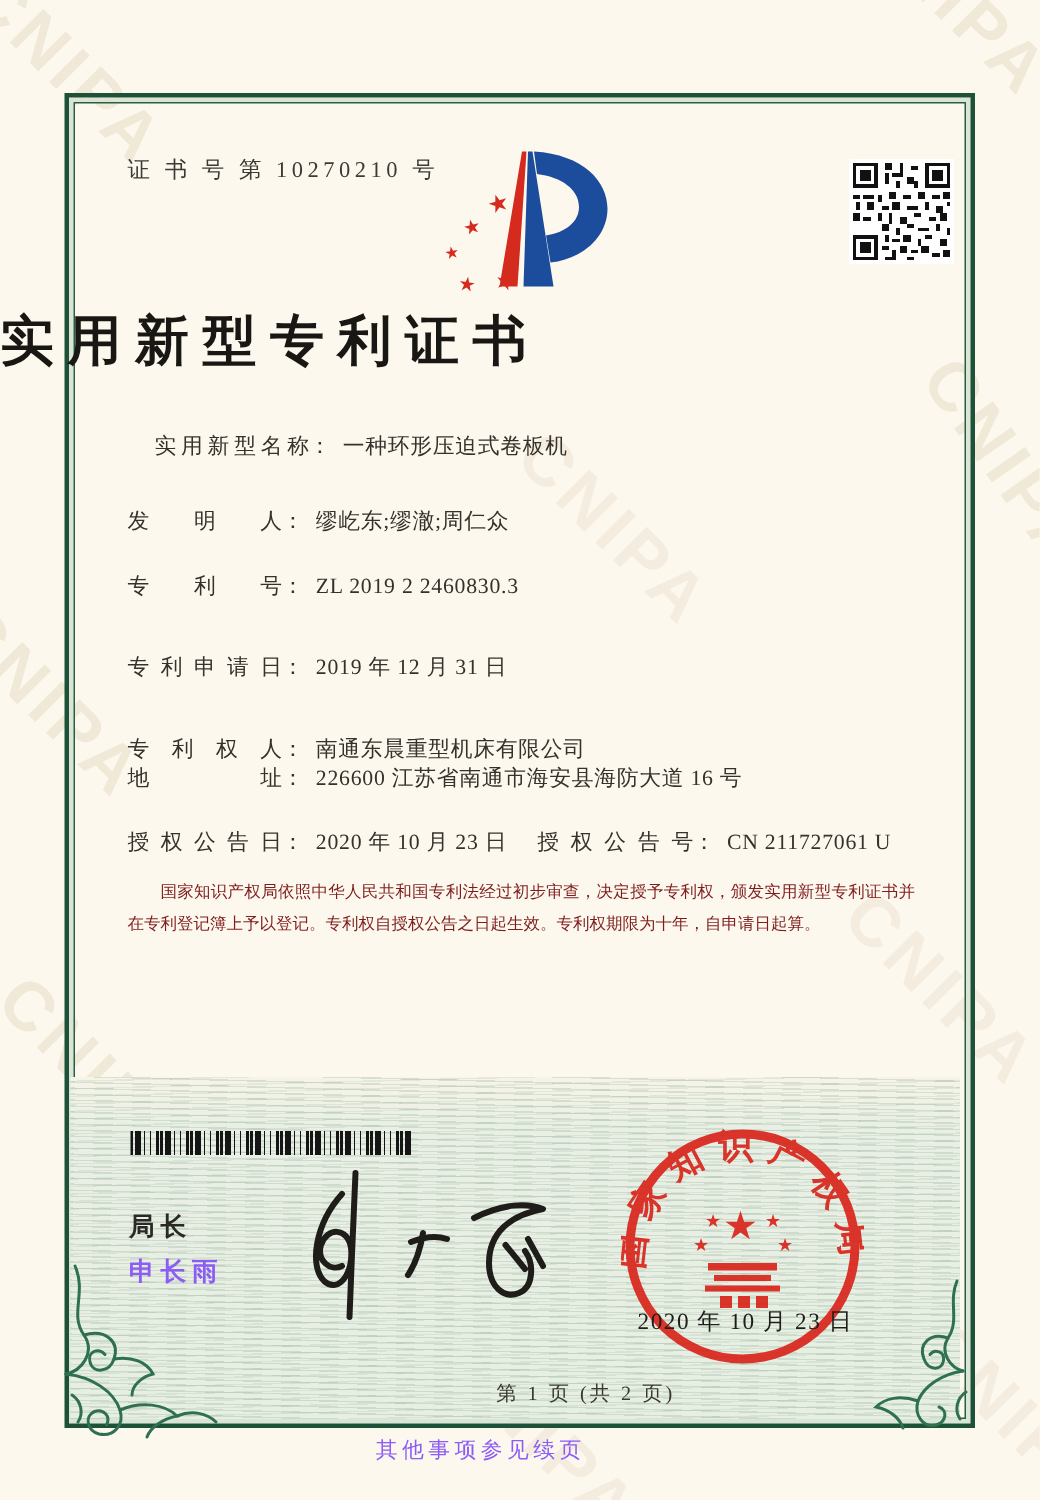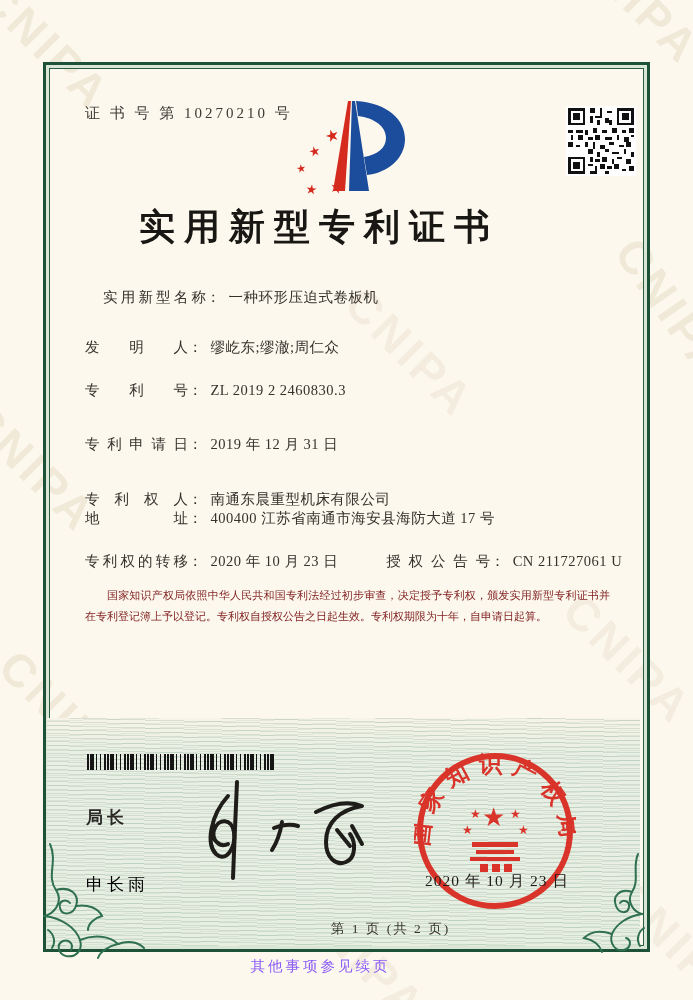--- a/index.html
+++ b/index.html
@@ -21,49 +21,49 @@
   .green-band{position:absolute;left:47px;top:718px;width:593px;height:228px;z-index:3;
       background:
         repeating-linear-gradient(1.5deg, rgba(96,142,112,0.20) 0 1px, rgba(0,0,0,0) 1px 4px),
         repeating-linear-gradient(-1.5deg, rgba(96,142,112,0.12) 0 1px, rgba(0,0,0,0) 1px 5px),
         linear-gradient(180deg,#f7f4e8 0px,#e9efe4 34px,#e7eee2 100%);}
 
   
   .cert-no{position:absolute;left:85px;top:104px;font-size:15px;letter-spacing:3px;color:#3c3a35;z-index:4;}
   .logo{position:absolute;left:277px;top:95px;width:140px;height:100px;z-index:4;}
   .qr{position:absolute;left:566px;top:106px;width:70px;height:70px;z-index:4;background:#fff;}
-  .title{position:absolute;left:0;top:203px;width:638px;text-align:center;font-size:36px;
+  .title{position:absolute;left:0;top:203px;width:638px;text-align:left;font-size:36px;
          font-weight:bold;letter-spacing:9px;color:#191714;z-index:4;}
 
   
   .field{position:absolute;left:85px;font-size:14.5px;color:#35322c;white-space:nowrap;z-index:4;}
   .flabel{display:inline-block;width:103px;text-align:justify;text-align-last:justify;
           vertical-align:top;}
   .flabel2{display:inline-block;width:104px;text-align:justify;text-align-last:justify;vertical-align:top;}
   .fcolon{display:inline-block;margin-right:8px;}
   .fvalue{letter-spacing:0.5px;}
-  .second-col{margin-left:48px;}
+  .second-col{margin-left:20px;}
 
   
   .paras{position:absolute;left:85px;top:585px;width:525px;font-size:11px;line-height:20.5px;
          text-align:justify;color:#7f1d1d;z-index:4;}
   .paras p{margin:0;text-indent:2em;}
 
   
   .barcode{position:absolute;left:87px;top:754px;width:188px;height:16px;z-index:5;
       background-image:repeating-linear-gradient(90deg,
         #151515 0 2px, rgba(0,0,0,0) 2px 3px,
         #151515 3px 7px, rgba(0,0,0,0) 7px 9px,
         #151515 9px 10px, rgba(0,0,0,0) 10px 13px,
         #151515 13px 14px, rgba(0,0,0,0) 14px 17px,
         #151515 17px 19px, rgba(0,0,0,0) 19px 20px);}
   .director-title{position:absolute;left:86px;top:806px;font-size:17px;font-weight:bold;
       letter-spacing:4px;color:#2b2925;z-index:5;text-align:right;}
-  .director-name{position:absolute;left:86px;top:873px;font-size:17px;font-weight:normal;
-      letter-spacing:4px;color:#000000;z-index:5;}
+  .director-name{position:absolute;left:86px;top:836px;font-size:17px;font-weight:bold;
+      letter-spacing:4px;color:#8b5cf6;z-index:5;}
   .signature{position:absolute;left:190px;top:778px;width:185px;height:105px;z-index:5;}
 
   .seal{position:absolute;left:414px;top:750px;width:162px;height:162px;z-index:6;opacity:0.92;}
   .seal-date{position:absolute;left:425px;top:871px;width:150px;font-size:15.5px;
       letter-spacing:1px;color:#1f1d1a;z-index:7;white-space:nowrap;}
 
   .ornament{position:absolute;z-index:7;}
   .orn-bl{left:36px;top:842px;width:115px;height:118px;}
   .orn-br{left:580px;top:852px;width:72px;height:108px;transform:scaleX(-1);}
 
@@ -186,24 +186,24 @@
 <div class="field" style="top:381px;">
   <span class="flabel">专利号</span><span class="fcolon">：</span><span class="fvalue">ZL 2019 2 2460830.3</span>
 </div>
 <div class="field" style="top:435px;">
   <span class="flabel">专利申请日</span><span class="fcolon">：</span><span class="fvalue">2019 年 12 月 31 日</span>
 </div>
 <div class="field" style="top:466px;margin-top:24px;">
   <span class="flabel">专利权人</span><span class="fcolon">：</span><span class="fvalue">南通东晨重型机床有限公司</span>
 </div>
 <div class="field" style="top:509px;">
-  <span class="flabel">地址</span><span class="fcolon">：</span><span class="fvalue">400400 江苏省南通市海安县海防大道 17 号</span>
+  <span class="flabel">地址</span><span class="fcolon">：</span><span class="fvalue">226600 江苏省南通市海安县海防大道 16 号</span>
 </div>
 <div class="field" style="top:552px;">
-  <span class="flabel">专利权的转移</span><span class="fcolon">：</span><span class="fvalue">2020 年 10 月 23 日</span><span class="second-col"><span class="flabel2">授权公告号</span><span class="fcolon">：</span><span class="fvalue">CN 211727061 U</span></span>
+  <span class="flabel">授权公告日</span><span class="fcolon">：</span><span class="fvalue">2020 年 10 月 23 日</span><span class="second-col"><span class="flabel2">授权公告号</span><span class="fcolon">：</span><span class="fvalue">CN 211727061 U</span></span>
 </div>
 
 <div class="paras">
   <p>国家知识产权局依照中华人民共和国专利法经过初步审查，决定授予专利权，颁发实用新型专利证书并在专利登记簿上予以登记。专利权自授权公告之日起生效。专利权期限为十年，自申请日起算。</p>
 </div>
 
 <div class="barcode"></div>
 
 <div class="director-title">局长</div>
 <div class="director-name">申长雨</div>

